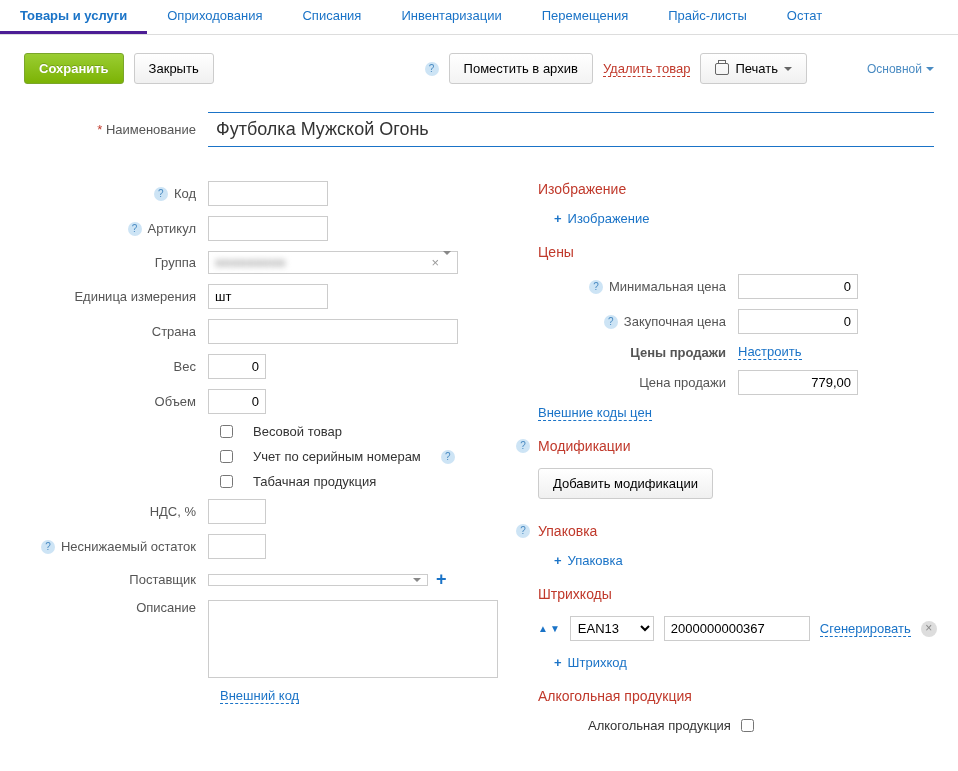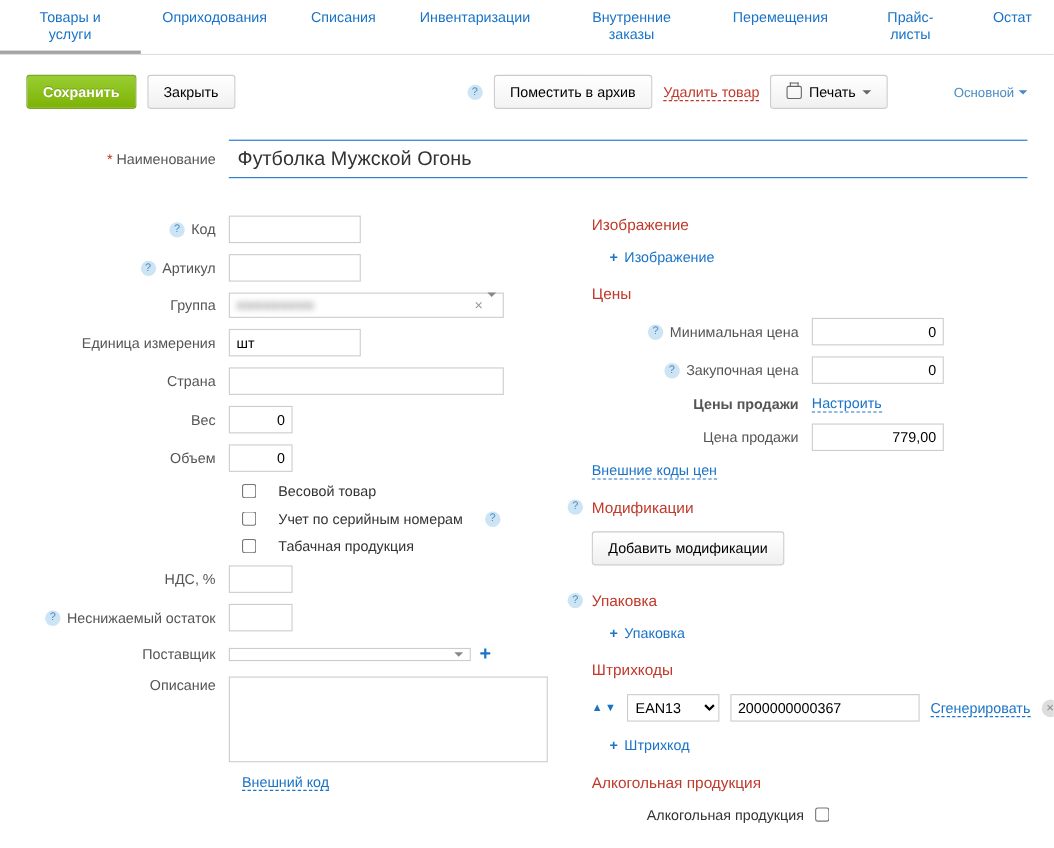--- a/index.html
+++ b/index.html
@@ -1,19 +1,19 @@
 <!DOCTYPE html>
 <html><head>
 <meta charset="utf-8">
 <style>
 * { box-sizing: border-box; margin: 0; padding: 0; }
 body { font-family: Arial, sans-serif; font-size: 13px; color: #333; background: #fff; width: 958px; }
 .nav { display: flex; border-bottom: 1px solid #ddd; }
 .nav-item { padding: 8px 20px; color: #1a73c7; cursor: pointer; text-align: center; }
-.nav-item.active { border-bottom: 3px solid #a3a3a3; font-weight: normal; }
+.nav-item.active { border-bottom: 3px solid #4c1d95; font-weight: bold; }
 .toolbar { display: flex; align-items: center; padding: 18px 24px 18px 24px; gap: 10px; }
 .btn { padding: 7px 14px; border: 1px solid #ccc; border-radius: 3px; background: linear-gradient(#fff,#f0f0f0); cursor: pointer; font-size: 13px; }
 .btn-save { background: linear-gradient(#9acd32,#7cb305); color: #fff; border-color: #7aa62a; font-weight: bold; text-shadow: 0 -1px 0 rgba(0,0,0,0.2); }
 .btn-archive { background: linear-gradient(#fff,#f3f3f3); }
 .link-delete { color: #c0392b; text-decoration: none; border-bottom: 1px dashed #c0392b; }
 .spacer { flex: 1; }
 .help-icon { display: inline-block; width: 14px; height: 14px; border-radius: 50%; background: #cde4f5; color: #4a8bc2; font-size: 10px; text-align: center; line-height: 14px; cursor: pointer; }
 .btn-print { display: flex; align-items: center; gap: 6px; }
 .dropdown { color: #4a8bc2; font-size: 12px; cursor: pointer; }
 .dropdown::after { content: ''; display: inline-block; border-left: 4px solid transparent; border-right: 4px solid transparent; border-top: 4px solid #4a8bc2; margin-left: 4px; vertical-align: middle; }
@@ -56,21 +56,20 @@
 .alcohol-row { display: flex; align-items: center; gap: 10px; margin-left: 50px; }
 </style>
 </head>
 <body>
 
 <div class="nav">
   <div class="nav-item active">Товары и услуги</div>
   <div class="nav-item">Оприходования</div>
   <div class="nav-item">Списания</div>
   <div class="nav-item">Инвентаризации</div>
-  <div class="nav-item">Внутренние заказы</div>
   <div class="nav-item">Перемещения</div>
   <div class="nav-item">Прайс-листы</div>
   <div class="nav-item">Остат</div>
 </div>
 
 <div class="toolbar">
   <button class="btn btn-save">Сохранить</button>
   <button class="btn">Закрыть</button>
   <div class="spacer"></div>
   <span class="help-icon">?</span>
@@ -231,21 +230,21 @@
         <span>Штрихкоды</span>
       </div>
       <div class="barcode-row">
         <span class="up-down">
             <span>▲</span>
             <span>▼</span>
           </span>
         <select class="inp" style="width:84px">
           <option>EAN13</option>
         </select>
-        <input class="inp" style="width: 172px;" value="2000000000367">
+        <input class="inp" style="width: 146px;" value="2000000000367">
         <a class="gen-link">Сгенерировать</a>
         <span class="remove-x">×</span>
       </div>
       <div class="add-link">
         <span class="plus">+</span>
         <span>Штрихкод</span>
       </div>
 
       <div class="section-h">
         <span>Алкогольная продукция</span>

